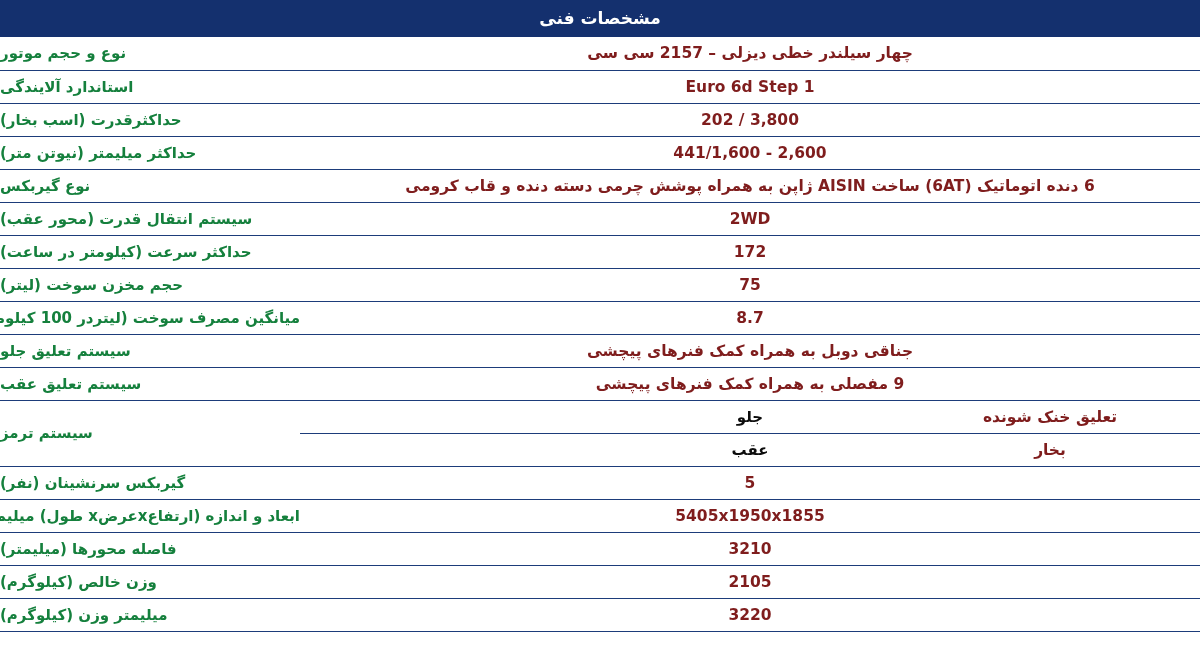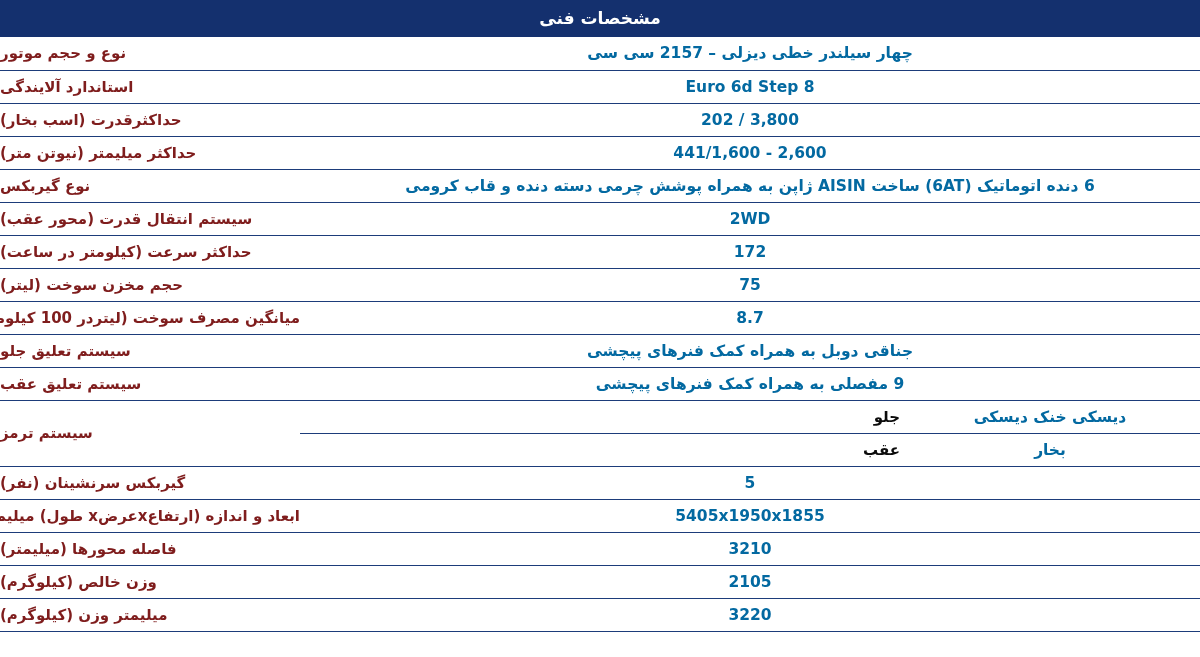--- a/index.html
+++ b/index.html
@@ -37,31 +37,32 @@
     padding: 0;
     height: 33px;
     vertical-align: middle;
   }
   td.label {
     width: 370px;
     text-align: left;
     padding-left: 14px;
     font-size: 15px;
     font-weight: bold;
-    color: #7f1d1d;
+    color: #15803d;
     white-space: nowrap;
   }
   td.value {
     text-align: center;
     font-size: 15.5px;
     font-weight: bold;
-    color: #0369a1;
+    color: #7f1d1d;
   }
   td.sub-label {
     width: 110px;
+    text-align: center;
     font-size: 15px;
     font-weight: bold;
     color: #0c0c0c;
   }
   td.spacer {
     width: 105px;
     border-bottom: 1px solid #1d3c7a;
   }
   td.merged {
     border-bottom: 1px solid #1d3c7a;
@@ -77,21 +78,21 @@
     <tbody>
       <tr class="header-row">
         <th colspan="4">مشخصات فنی</th>
       </tr>
 
       <tr>
         <td class="value" colspan="3">چهار سیلندر خطی دیزلی – 2157 سی سی</td>
         <td class="label">نوع و حجم موتور</td>
       </tr>
       <tr>
-        <td class="value ltr" colspan="3">Euro 6d Step 8</td>
+        <td class="value ltr" colspan="3">Euro 6d Step 1</td>
         <td class="label">استاندارد آلایندگی</td>
       </tr>
       <tr>
         <td class="value ltr" colspan="3">202 / 3,800</td>
         <td class="label">حداکثرقدرت (اسب بخار)</td>
       </tr>
       <tr>
         <td class="value ltr" colspan="3">441/1,600 - 2,600</td>
         <td class="label">حداکثر میلیمتر (نیوتن متر)</td>
       </tr>
@@ -118,21 +119,21 @@
       <tr>
         <td class="value" colspan="3">جناقی دوبل به همراه کمک فنرهای پیچشی</td>
         <td class="label">سیستم تعلیق جلو</td>
       </tr>
       <tr>
         <td class="value" colspan="3">9 مفصلی به همراه کمک فنرهای پیچشی</td>
         <td class="label">سیستم تعلیق عقب</td>
       </tr>
 
       <tr>
-        <td class="value">دیسکی خنک دیسکی</td>
+        <td class="value">تعلیق خنک شونده</td>
         <td class="sub-label">جلو</td>
         <td class="spacer"></td>
         <td class="label merged" rowspan="2">سیستم ترمز</td>
       </tr>
       <tr>
         <td class="value">بخار</td>
         <td class="sub-label">عقب</td>
         <td class="spacer"></td>
       </tr>
 

